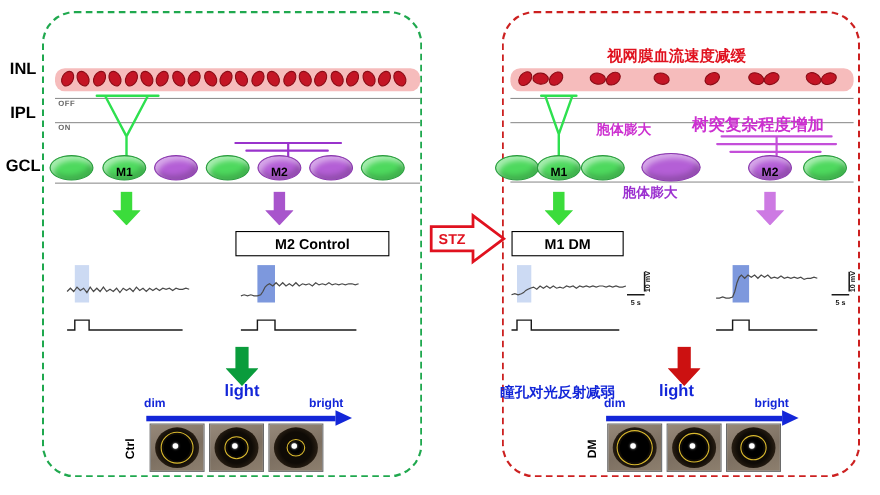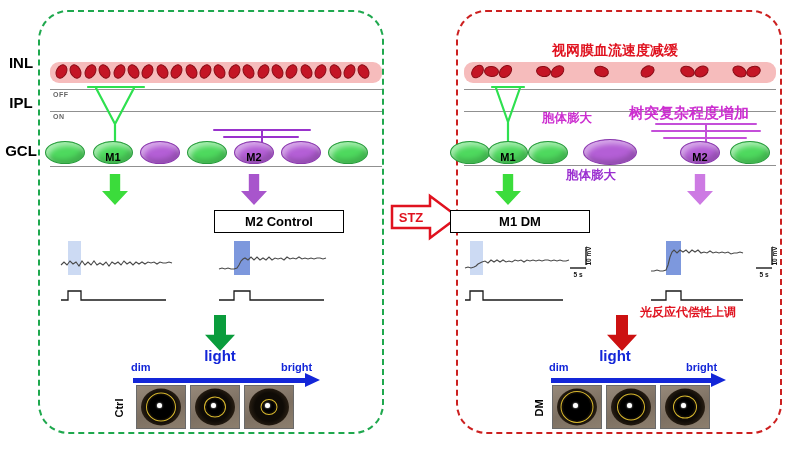--- a/index.html
+++ b/index.html
@@ -123,21 +123,21 @@
       <div class="gcl-cell purple" style="left: 234px;">
         <span class="cell-label">M2</span>
       </div>
       <div class="gcl-cell purple" style="left: 281px;"></div>
       <div class="gcl-cell green" style="left: 328px;"></div>
     </div>
 
   <div class="block-arrow arrow-sm ga" style="left:102px"></div>
   <div class="block-arrow arrow-sm pa" style="left:241px"></div>
 
-  <div class="label-box" style="left:214px;width:130px">M2 Control</div>
+  <div class="label-box" style="left:214px;width:140px">M2 Control</div>
 
   <svg class="trace" style="left:58px" width="128" height="72" viewBox="0 0 128 72">
     <rect x="10" y="3" width="13" height="34" fill="var(--stim-band-light)"></rect>
     <path class="sig" d="M3,27 l3,-3 l3,3 l3,-4 l3,3 l3,-2 l3,4 l3,-5 l3,4 l3,-3 l3,3 l3,-4 l3,4 l3,-2 l3,2 l3,-3 l3,4 l3,-4 l3,2 l3,-2 l3,3 l3,-4 l3,3 l3,-2 l3,3 l3,-3 l3,2 l3,-2 l3,2 l3,-2 l3,1 l3,-1 l3,2 l3,-2 l3,1 l3,0 l3,-1 l3,1"></path>
     <path class="pulse" d="M3,62 h7 v-9 h13 v9 h85"></path>
   </svg>
   <svg class="trace" style="left:216px" width="128" height="72" viewBox="0 0 128 72">
     <rect x="18" y="3" width="16" height="34" fill="var(--stim-band-blue)"></rect>
     <path class="sig" d="M3,31 l3,-1 l3,1 l3,-1 l3,1 l3,0 l3,-1 l2,-3 l2,-4 l2,-2 l2,-1 l3,2 l3,-3 l3,3 l3,-3 l3,3 l3,-2 l3,2 l3,-3 l3,3 l3,-2 l3,1 l3,-1 l3,2 l3,-3 l3,2 l3,-1 l3,1 l3,-2 l3,2 l3,-1 l3,1 l3,-1 l3,1 l3,-1 l3,0 l3,1 l3,-1"></path>
     <path class="pulse" d="M3,62 h15 v-9 h16 v9 h74"></path>
@@ -216,43 +216,43 @@
       <div class="gcl-cell purple" style="left: 680px;">
         <span class="cell-label">M2</span>
       </div>
       <div class="gcl-cell green" style="left: 730px;"></div>
     </div>
   <div class="cn" style="left:566px;top:167px;font-size:12.5px;color:var(--purple-text)">胞体膨大</div>
 
   <div class="block-arrow arrow-sm ga" style="left:495px"></div>
   <div class="block-arrow arrow-sm va" style="left:687px"></div>
 
-  <div class="label-box" style="left:450px;width:140px">M1 DM</div>
+  <div class="label-box" style="left:465px;width:102px">M1 DM</div>
 
   <svg class="trace" style="left:462px" width="132" height="72" viewBox="0 0 132 72">
     <rect x="8" y="3" width="13" height="34" fill="var(--stim-band-light)"></rect>
     <path class="sig" d="M3,30 l3,-1 l3,1 l3,-1 l2,-1 l2,-2 l2,-1 l2,-1 l3,-1 l3,2 l3,-3 l3,2 l3,-2 l3,2 l3,-2 l3,2 l3,-1 l3,1 l3,-2 l3,1 l3,-1 l3,2 l3,-2 l3,1 l3,-1 l3,1 l3,-1 l3,1 l3,-1 l3,0 l3,1 l3,-1 l3,1 l3,-1 l3,1 l3,0 l3,-1"></path>
     <path class="pulse" d="M3,62 h5 v-9 h13 v9 h80"></path>
     <line class="sb" x1="124" y1="9" x2="124" y2="27"></line>
     <text class="sb-text" x="129" y="18" text-anchor="middle" transform="rotate(-90 129 18)">10 mV</text>
     <line class="sb" x1="108" y1="30" x2="124" y2="30"></line>
     <text class="sb-text" x="116" y="39" text-anchor="middle">5 s</text>
   </svg>
   <svg class="trace" style="left:648px" width="132" height="72" viewBox="0 0 132 72">
     <rect x="18" y="3" width="15" height="34" fill="var(--stim-band-blue)"></rect>
     <path class="sig" d="M3,33 l3,0 l3,-1 l3,1 l3,0 l3,-1 l2,-5 l2,-8 l2,-5 l2,-2 l3,3 l3,-3 l3,2 l3,-2 l3,3 l3,-3 l3,2 l3,-2 l3,3 l3,-1 l3,1 l3,-2 l3,2 l3,-1 l3,1 l3,-1 l3,1 l3,-1 l3,2 l3,-1 l3,0 l3,-1 l3,1"></path>
     <path class="pulse" d="M3,62 h15 v-9 h15 v9 h62"></path>
     <line class="sb" x1="124" y1="9" x2="124" y2="27"></line>
     <text class="sb-text" x="129" y="18" text-anchor="middle" transform="rotate(-90 129 18)">10 mV</text>
     <line class="sb" x1="108" y1="30" x2="124" y2="30"></line>
     <text class="sb-text" x="116" y="39" text-anchor="middle">5 s</text>
   </svg>
 
-  <div class="cn" style="left:640px;top:304px;font-size:12px;color:var(--red-text)">光反应代偿性上调</div>
   <div class="block-arrow arrow-lg dra" style="left:607px"></div>
+  <div class="cn" style="left:455px;top:348px;font-size:13px;color:var(--blue-text)">瞳孔对光反射减弱</div>
 
   <div class="light-label" style="left:585px">light</div>
   <div class="db-label" style="left:549px">dim</div>
   <div class="db-label" style="left:686px">bright</div>
   <div class="arrow-shaft" style="left:551px;width:160px"></div>
   <div class="arrow-head" style="left:711px"></div>
 
   <div class="group-label" style="left:524px;top:402px">DM</div>
   <div class="pupil-row" style="left:552px;width:158px">
       <div class="pupil-img" style="left: 0px;">

